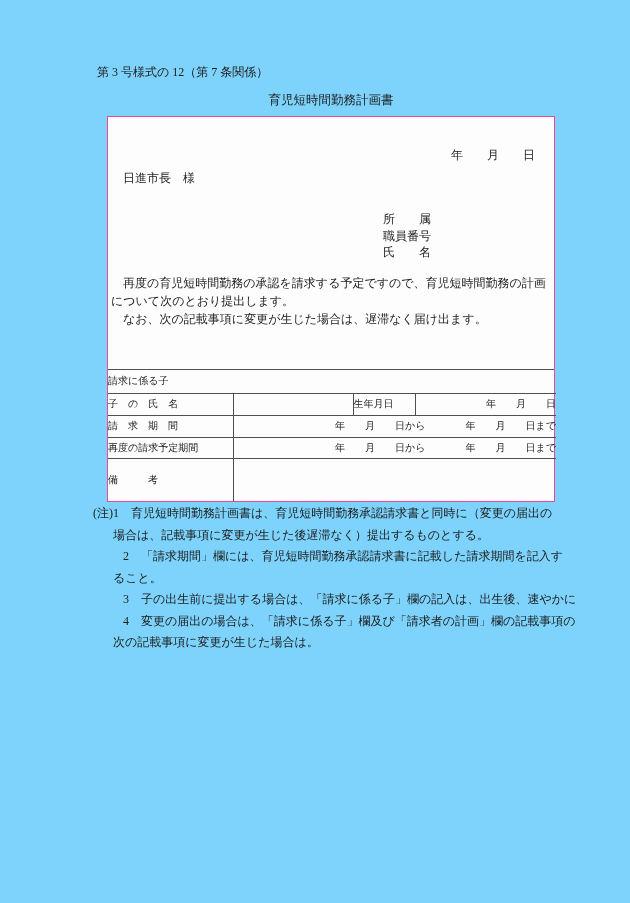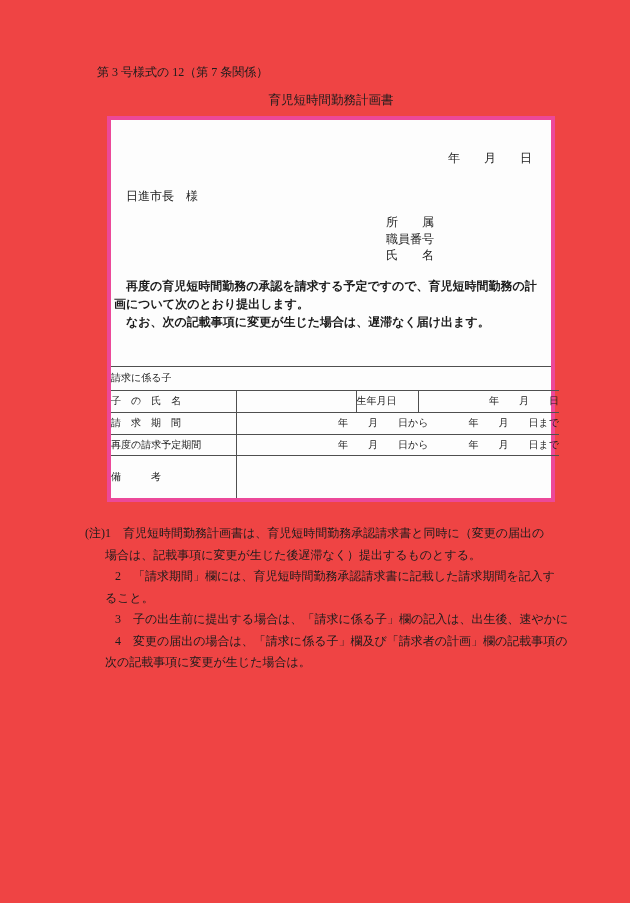--- a/index.html
+++ b/index.html
@@ -5,58 +5,58 @@
   html,body{margin:0;padding:0;}
   body{
     background:#e9e9e9;
     font-family:"Liberation Serif","DejaVu Serif",serif;
     color:#1c1c1c;
   }
   .page{
     position:relative;
     width:630px;height:903px;
     margin:0 auto;
-    background:#ef4444;
+    background:#7dd3fc;
     overflow:hidden;
     font-size:12px;
     line-height:1.4;
   }
   .form-number{
     position:absolute;left:97px;top:64px;
     font-size:12px;white-space:nowrap;
   }
   .doc-title{
     position:absolute;left:107px;top:92px;width:448px;
     text-align:center;font-size:12.5px;white-space:nowrap;
   }
   .form-box{
     position:absolute;left:107px;top:116px;
     width:448px;height:386px;
-    border:4px solid #ec4899;
+    border:1px solid #ec4899;
     box-sizing:border-box;
     background:#fdfdfd;
   }
   .date-line{
     position:absolute;left:0;right:0;top:30px;
     text-align:right;padding-right:19px;
     white-space:nowrap;
   }
   .addressee{
-    position:absolute;left:15px;top:68px;white-space:nowrap;
+    position:absolute;left:15px;top:53px;white-space:nowrap;
   }
   .applicant-block{
     position:absolute;left:275px;top:94px;
     line-height:16.5px;white-space:nowrap;
   }
   .body-text{
     position:absolute;left:3px;right:3px;top:157px;
     line-height:18px;
   }
   .body-text p{
-    margin:0;text-indent:1em;font-weight:bold;
+    margin:0;text-indent:1em;
   }
   .table-wrap{
     position:absolute;left:0;right:0;bottom:0;
     border-top:1px solid #4f4f4f;
   }
   table.form-table{
     width:100%;
     table-layout:fixed;
     border-collapse:collapse;
     border-style:hidden;
@@ -72,22 +72,22 @@
   td.section{padding-left:3px;}
   td.cell-label{padding-left:7px;}
   td.cell-value{text-align:right;padding-right:7px;}
   tr.rh1{height:23px;}
   tr.rh2{height:22px;}
   tr.rh3{height:23px;}
   tr.rh4{height:22px;}
   tr.rh5{height:21px;}
   tr.rh6{height:43px;}
   .notes{
-    position:absolute;left:85px;top:503px;width:478px;
-    line-height:21.5px;font-size:12px;margin-top:20px;
+    position:absolute;left:93px;top:503px;width:478px;
+    line-height:21.5px;font-size:12px;
   }
   .note-line{white-space:nowrap;}
   .ind0{margin-left:0;}
   .ind1{margin-left:20px;}
   .ind2{margin-left:30px;}
 </style>
 </head>
 <body>
 
 <div class="page">

